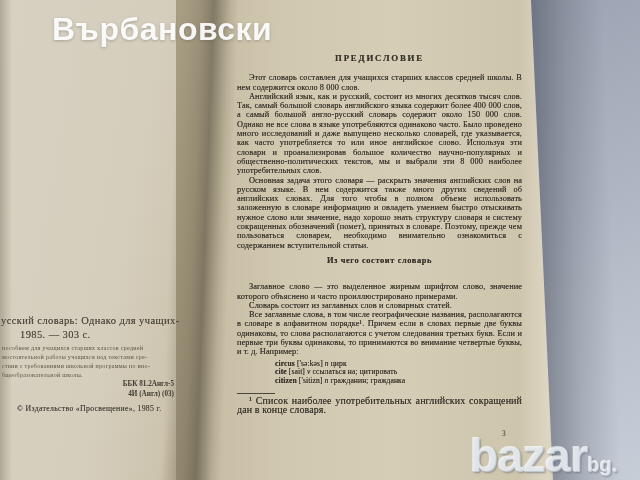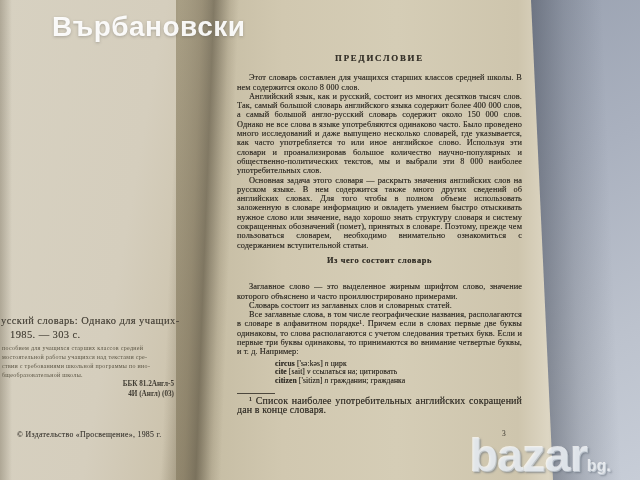--- a/index.html
+++ b/index.html
@@ -60,51 +60,51 @@
   .ex-pos{font-style:italic;}
   .footnote-rule{width:38px;height:0;border-top:1px solid #4c473d;margin:8px 0 3px 0;}
   .rp-footnote{font-size:10px;line-height:8.6px;text-indent:10px;margin:0;text-align:justify;}
   .page-num{position:absolute;left:502px;top:429px;z-index:4;font-size:7.5px;color:#38342c;}
   
   .lp-biblio{
     position:absolute;left:1px;top:314px;z-index:4;color:#4a453b;
     font-size:10.5px;line-height:13.5px;letter-spacing:.4px;white-space:nowrap;
     text-shadow:0 0 .6px rgba(74,69,59,.6);
   }
-  .lp-biblio .indent{padding-left:9px;}
+  .lp-biblio .indent{padding-left:19px;}
   .lp-annot{
     position:absolute;left:2px;z-index:4;color:#5a5443;font-size:6px;
     line-height:9.3px;letter-spacing:.3px;white-space:nowrap;
   }
   .lp-annot-a{top:344px;}
   .lp-annot-b{top:362px;}
   .lp-bbk{
     position:absolute;left:94px;top:380px;width:80px;z-index:4;text-align:right;
     font-weight:bold;font-size:7.2px;line-height:9.6px;color:#3f3b32;white-space:nowrap;
   }
   .lp-copy{
-    position:absolute;left:17px;top:430px;z-index:4;color:#45413a;
+    position:absolute;left:17px;top:404px;z-index:4;color:#45413a;
     font-size:7.8px;letter-spacing:.3px;white-space:nowrap;
     text-shadow:0 0 .5px rgba(69,65,58,.6);
   }
   
   .watermark{
     position:absolute;left:52px;top:11px;z-index:6;
-    font-family:"Liberation Sans",sans-serif;font-weight:bold;font-size:28px;
+    font-family:"Liberation Sans",sans-serif;font-weight:bold;font-size:32px;
     color:rgba(255,255,255,.93);letter-spacing:.5px;
     text-shadow:0 1px 3px rgba(80,80,80,.35);
   }
   .site-logo{
     position:absolute;left:470px;top:428px;z-index:6;white-space:nowrap;
     font-family:"Liberation Sans",sans-serif;font-weight:bold;letter-spacing:-1px;
     color:rgba(228,234,241,.58);
     text-shadow:-1px -1px 0 rgba(255,255,255,.7),1px 1px 2px rgba(88,98,112,.55);
   }
   .logo-main{font-size:47px;}
-  .logo-suffix{font-size:16px;letter-spacing:0;text-align:right;}
+  .logo-suffix{font-size:20px;letter-spacing:0;text-align:right;}
 </style>
 </head>
 <body>
 
 <div class="photo">
   <div class="bg"></div>
   <div class="edge-shadow"></div>
 
   <div class="page-left"></div>
   <div class="page-right"></div>

